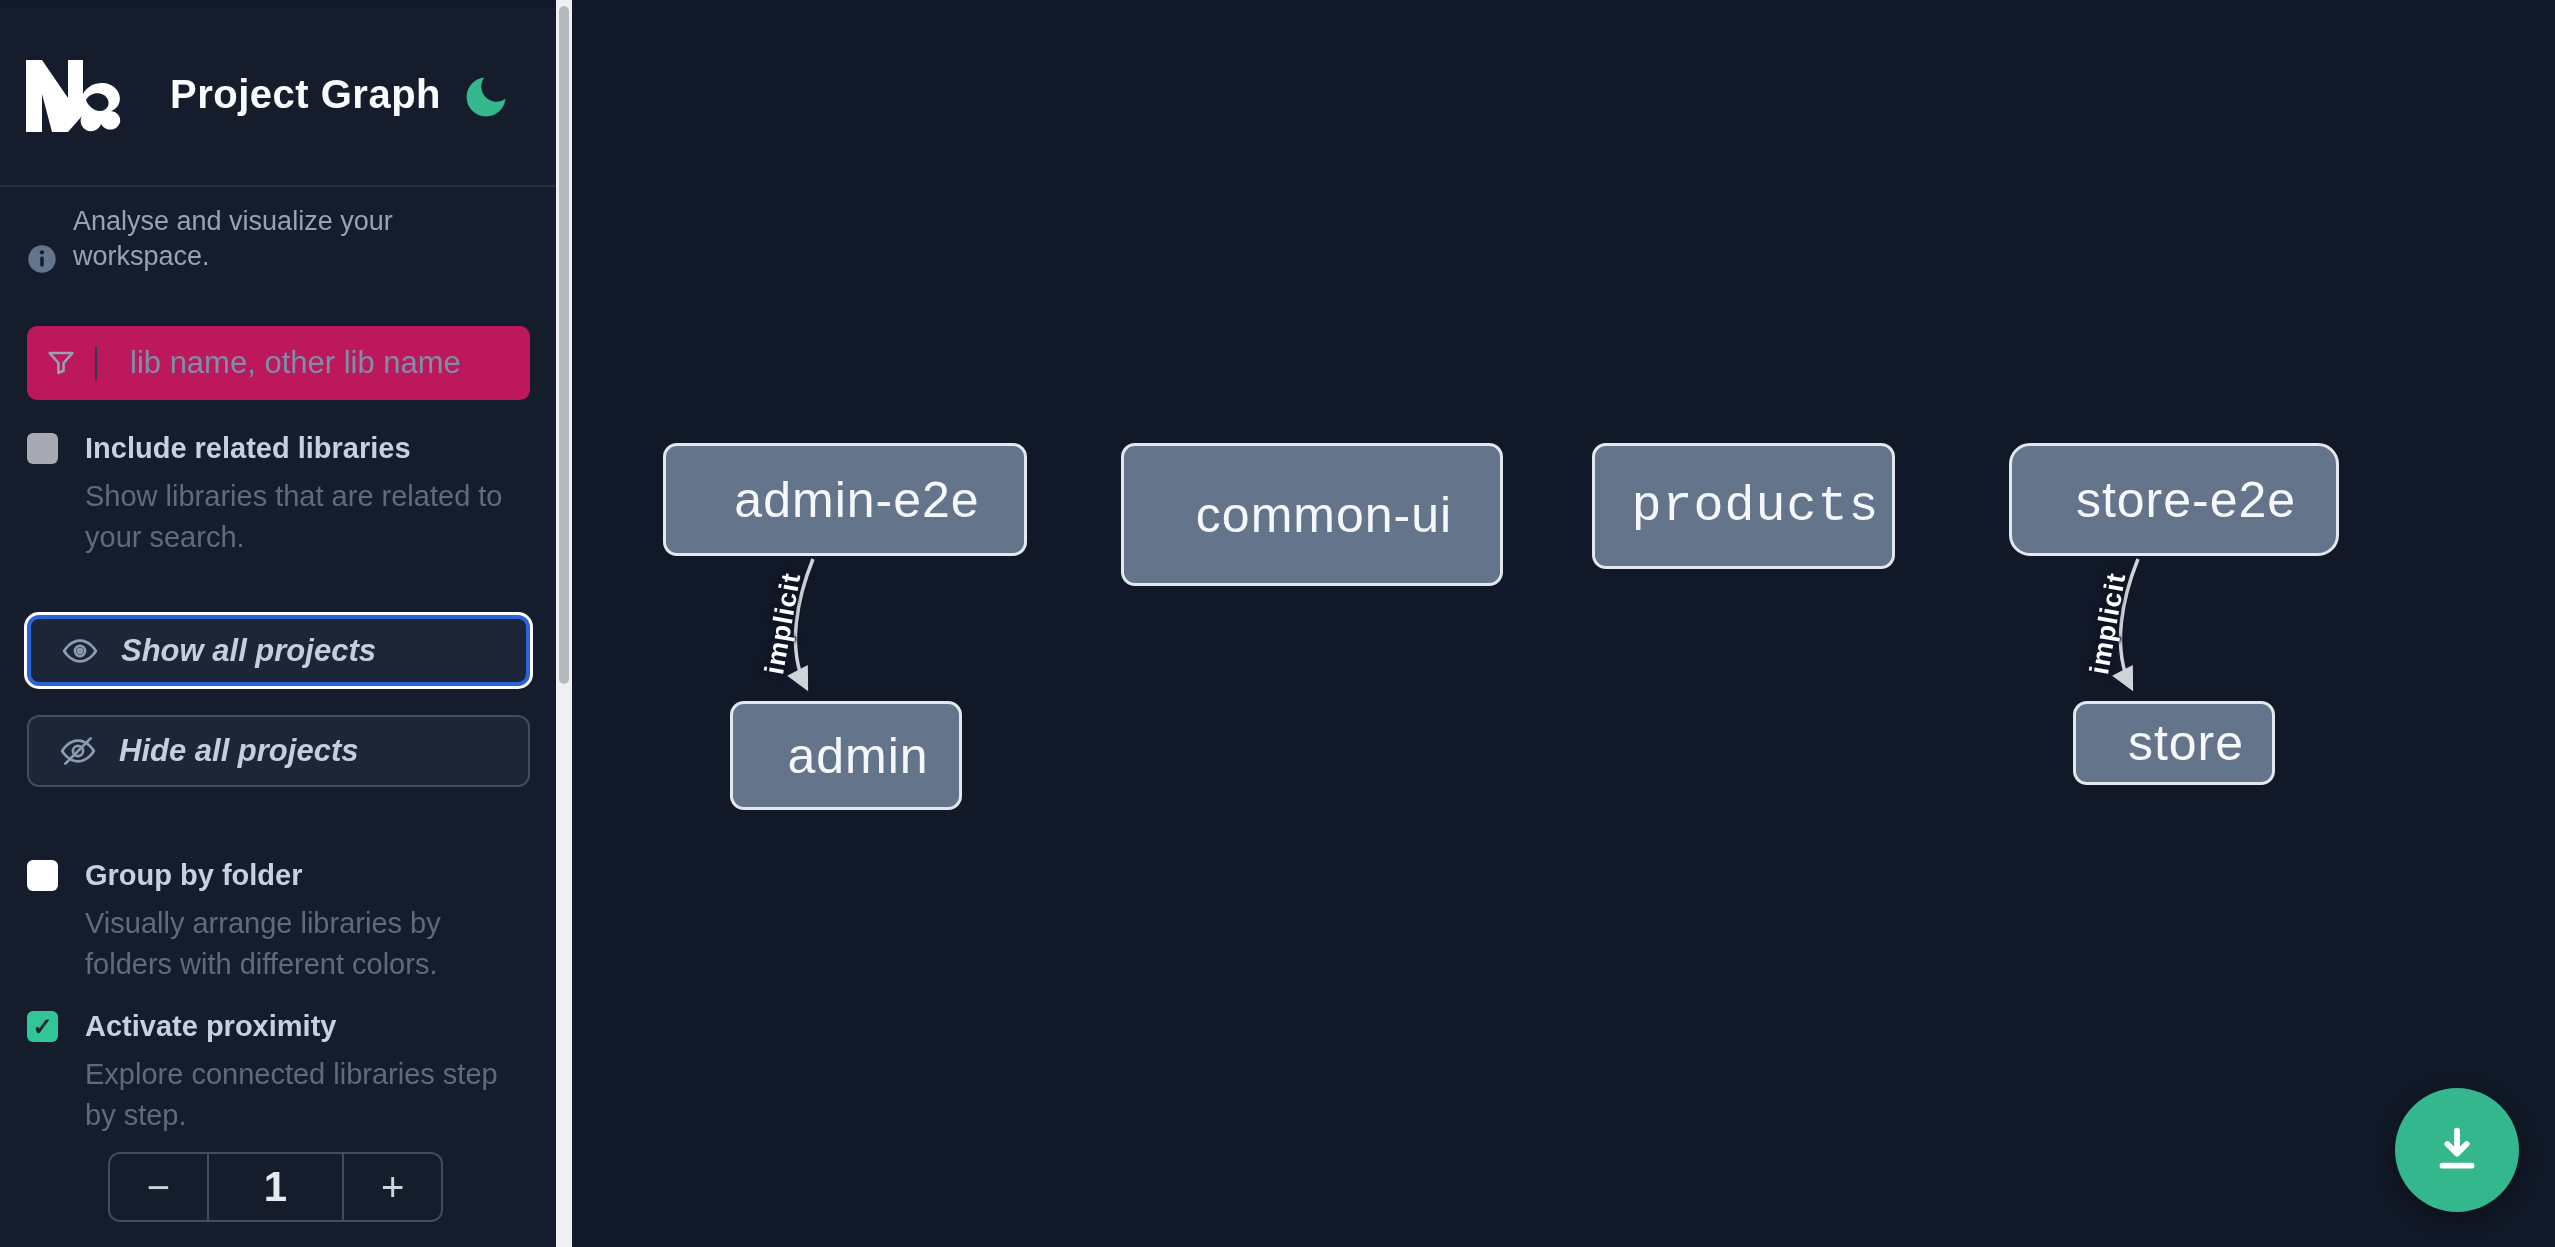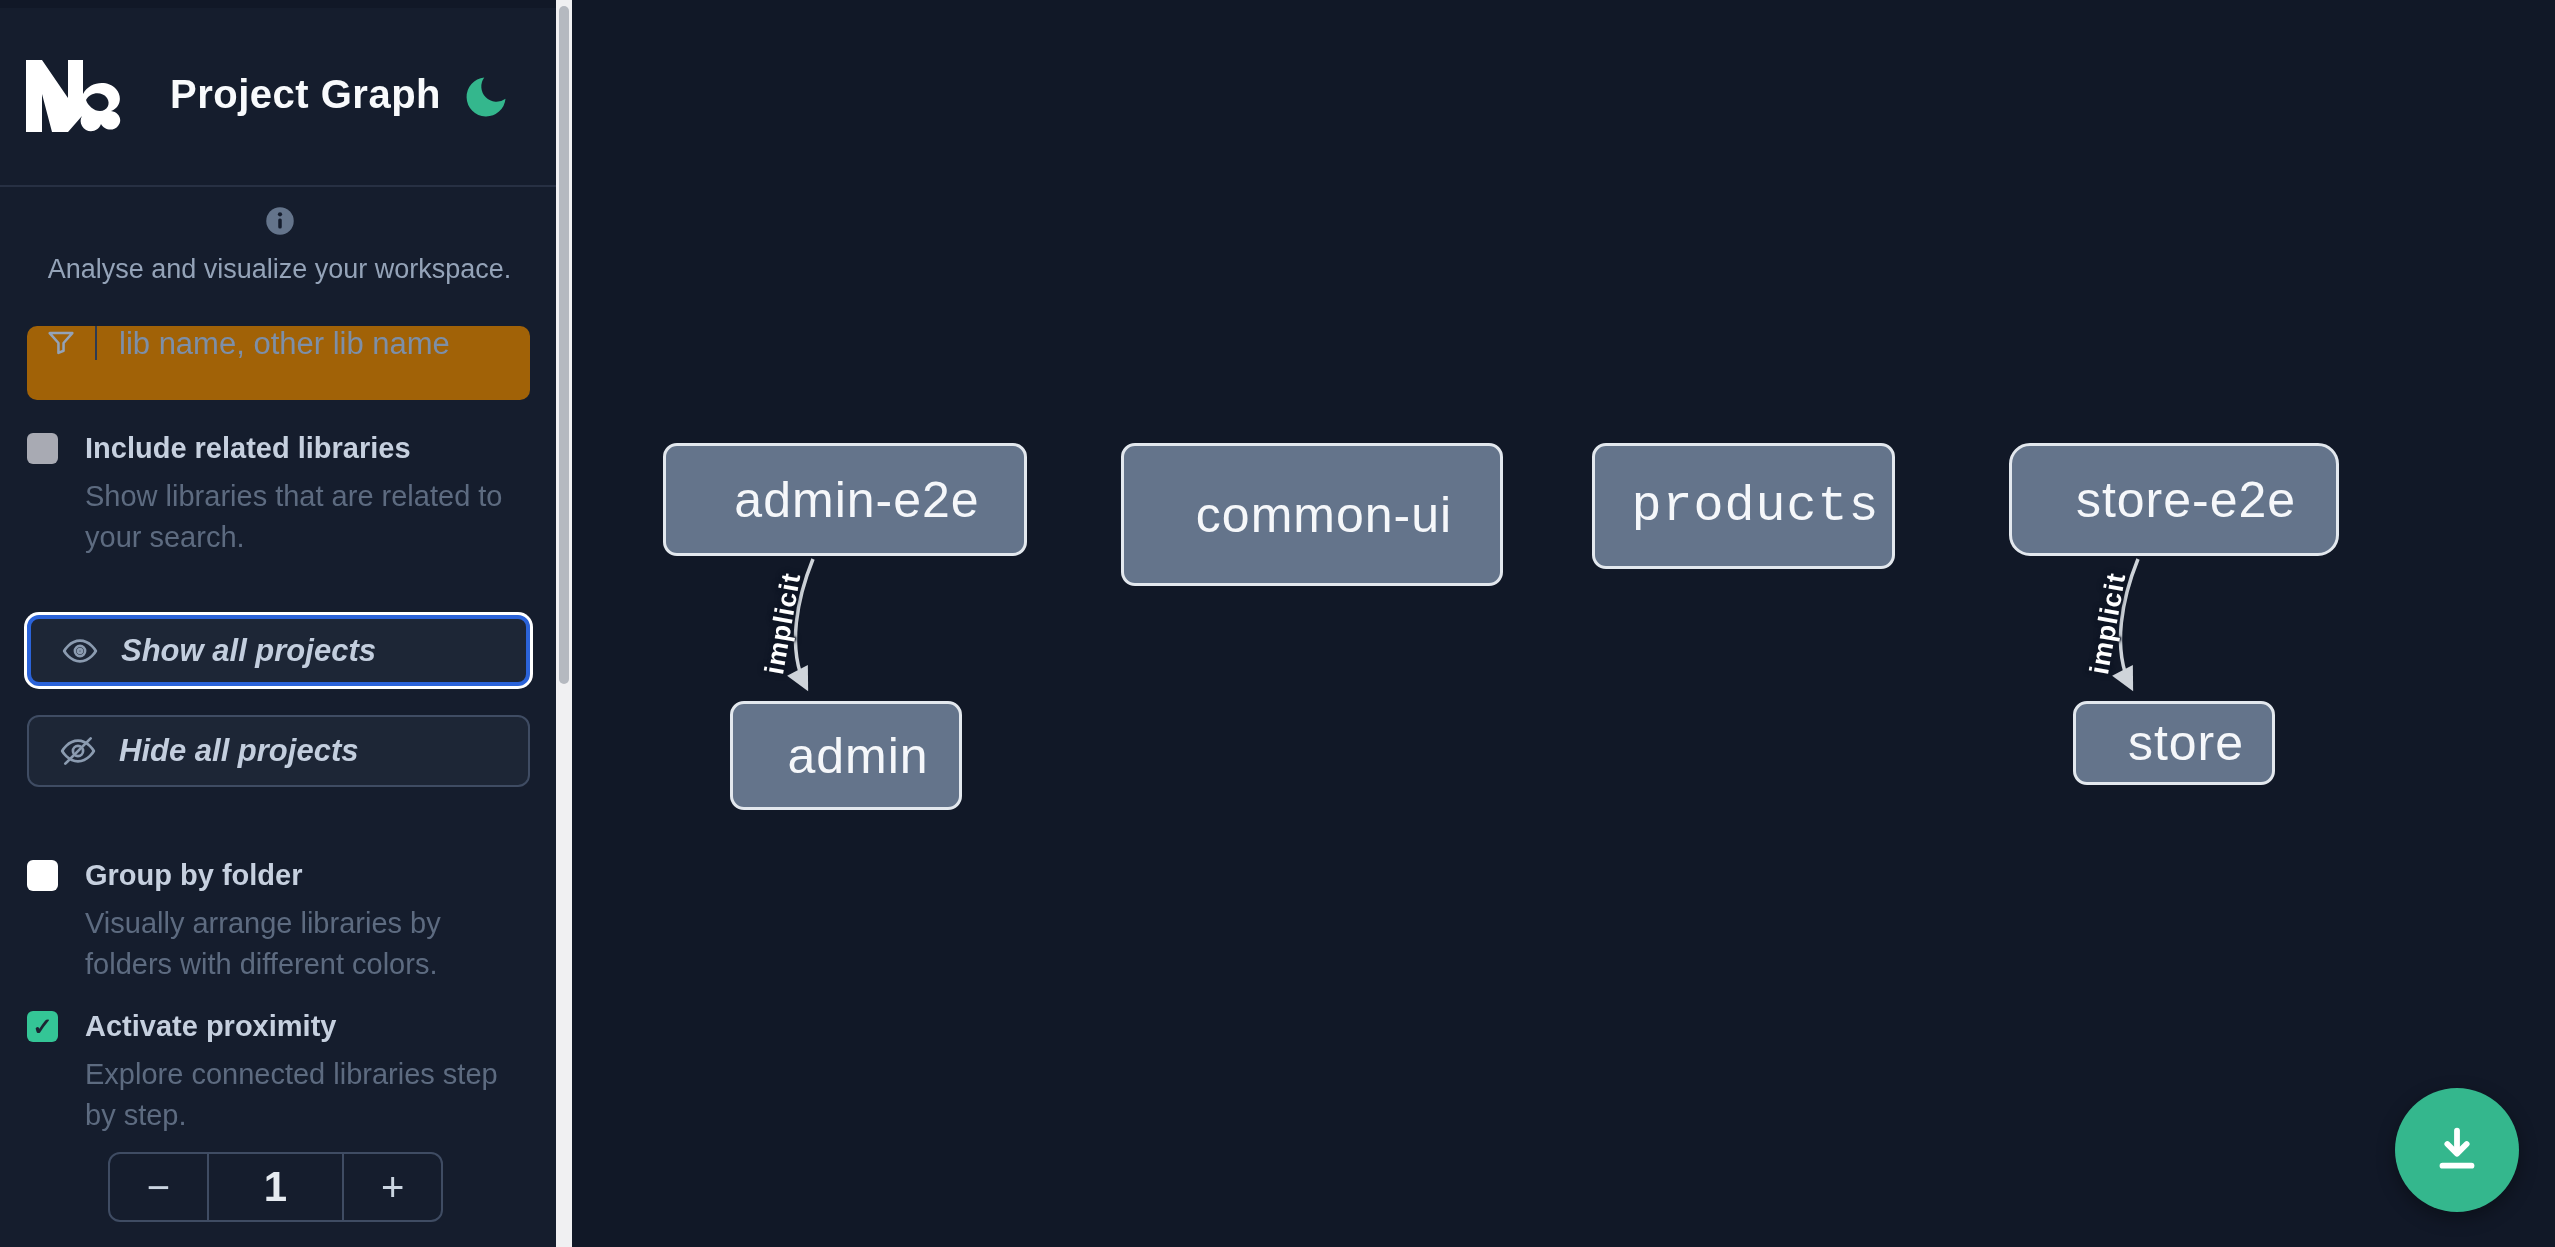--- a/index.html
+++ b/index.html
@@ -7,26 +7,26 @@
   .app{position:relative;width:2555px;height:1247px;}
 
   
   .sidebar{position:absolute;left:0;top:8px;width:556px;height:1247px;background:#151d2d;}
   .sb-header{position:absolute;left:0;top:0;width:556px;height:178px;}
   .nx-logo{position:absolute;left:26px;top:52px;width:100px;height:72px;}
   .app-title{position:absolute;left:170px;top:64px;font-size:40px;font-weight:700;color:#f8fafc;letter-spacing:.5px;margin:0;}
   .theme-btn{position:absolute;left:458px;top:62px;width:56px;height:56px;background:none;border:none;cursor:pointer;padding:0;}
   .sb-divider{position:absolute;left:0;top:177px;width:556px;height:2px;background:#273043;}
 
-  .info-row{position:absolute;left:27px;top:196px;width:505px;display:flex;align-items:center;gap:16px;flex-direction:column;}
+  .info-row{position:absolute;left:27px;top:196px;width:505px;display:flex;align-items:flex-end;gap:16px;}
   .info-icon{flex:0 0 auto;margin-top:2px;}
   .info-text{font-size:27px;color:#94a3b8;margin:0;line-height:1.3;}
 
-  .search{position:absolute;left:27px;top:318px;width:503px;height:74px;background:#a16207;
-    border-radius:10px;display:flex;align-items:flex-start;overflow:hidden;}
+  .search{position:absolute;left:27px;top:318px;width:503px;height:74px;background:#be185d;
+    border-radius:10px;display:flex;align-items:center;overflow:hidden;gap:11px;}
   .search-iconcell{flex:0 0 68px;display:flex;align-items:center;justify-content:center;border-right:2px solid #2c3a52;}
   .search input{flex:1;background:transparent;border:none;outline:none;color:#cbd5e1;
     font-size:31px;padding:0 22px;font-family:"Liberation Sans",sans-serif;}
   .search input::placeholder{color:#7d8fa8;}
 
   .check-row{position:absolute;left:27px;width:470px;}
   .check-box{position:absolute;left:0;top:2px;width:31px;height:31px;border-radius:6px;
     display:flex;align-items:center;justify-content:center;font-size:24px;font-weight:700;cursor:pointer;}
   .cb-gray{background:#a8aab3;color:#a8aab3;}
   .cb-white{background:#ffffff;color:#ffffff;}

